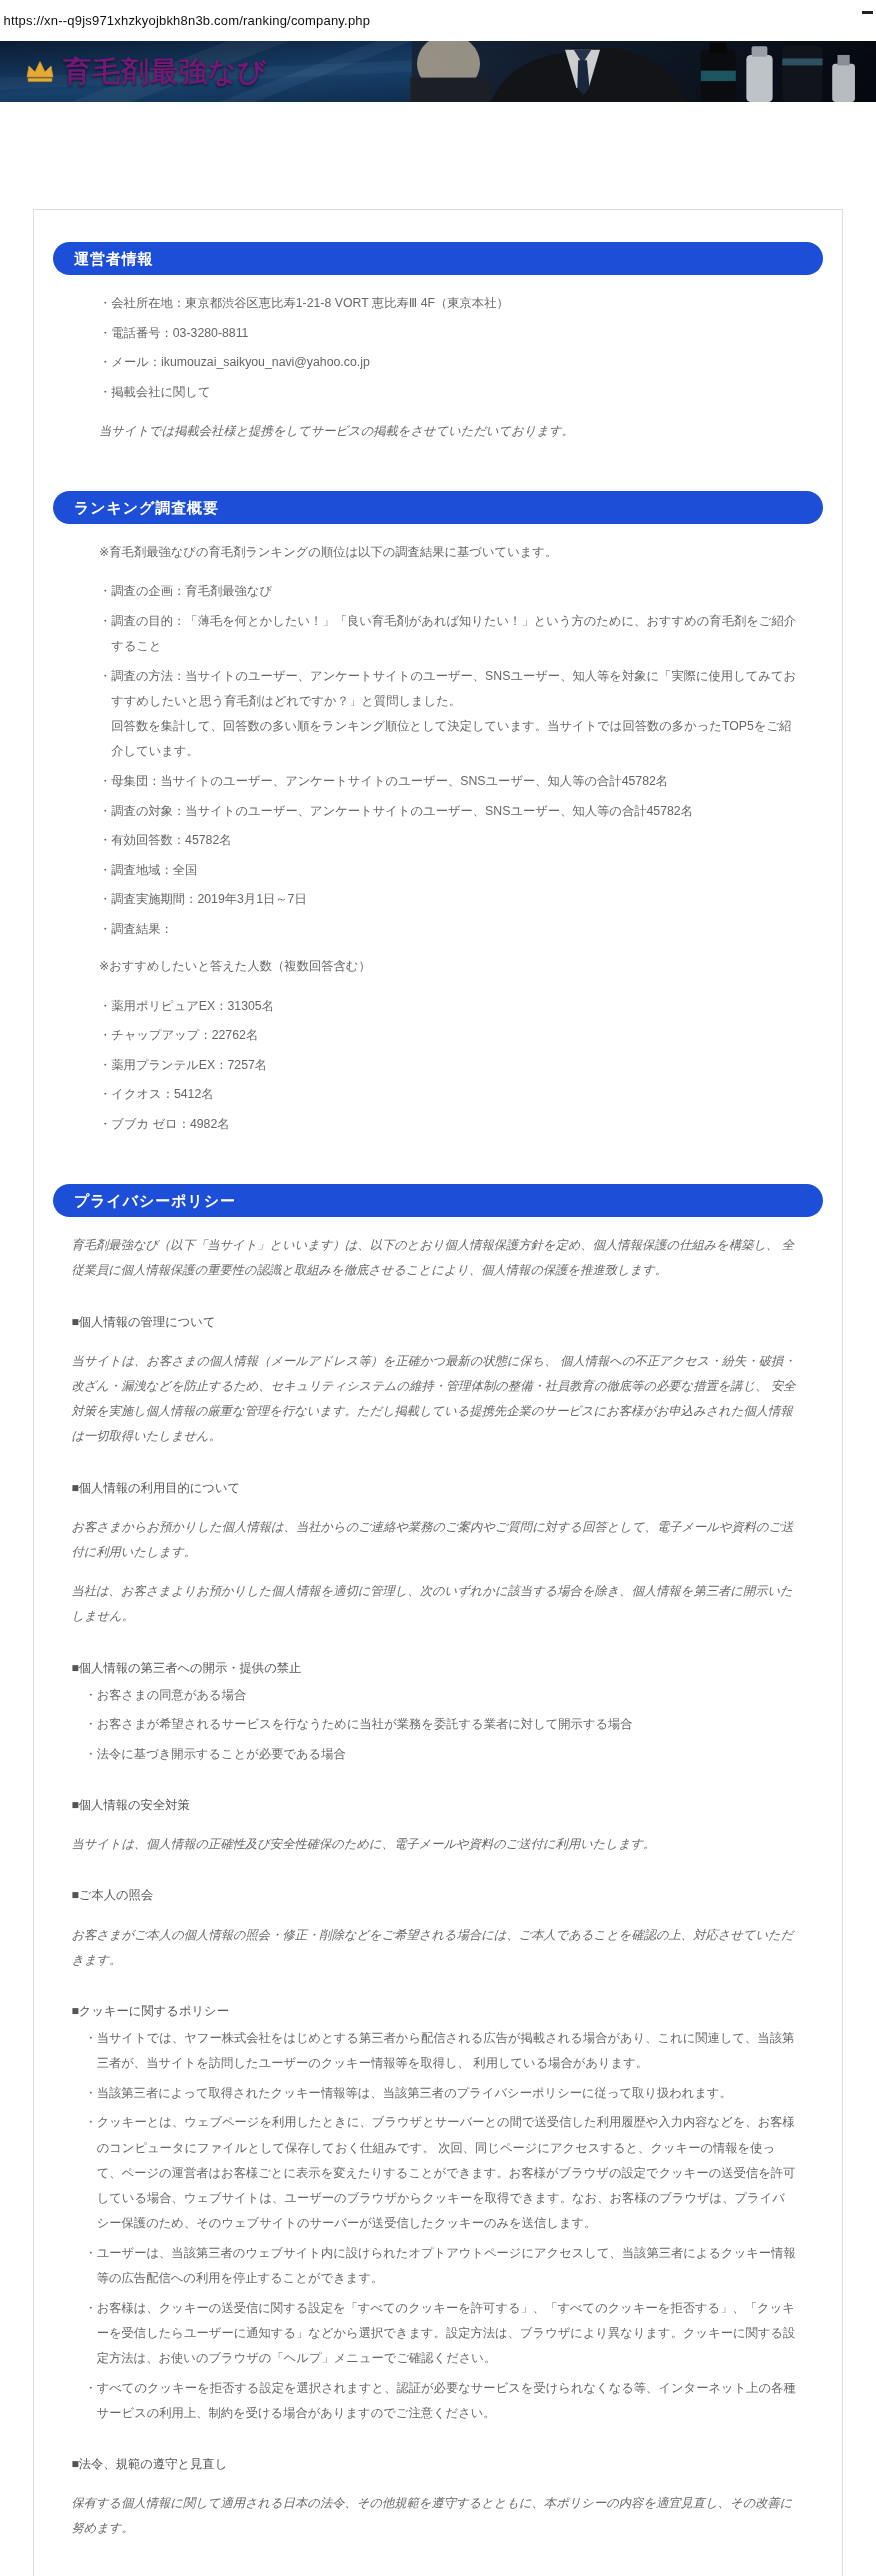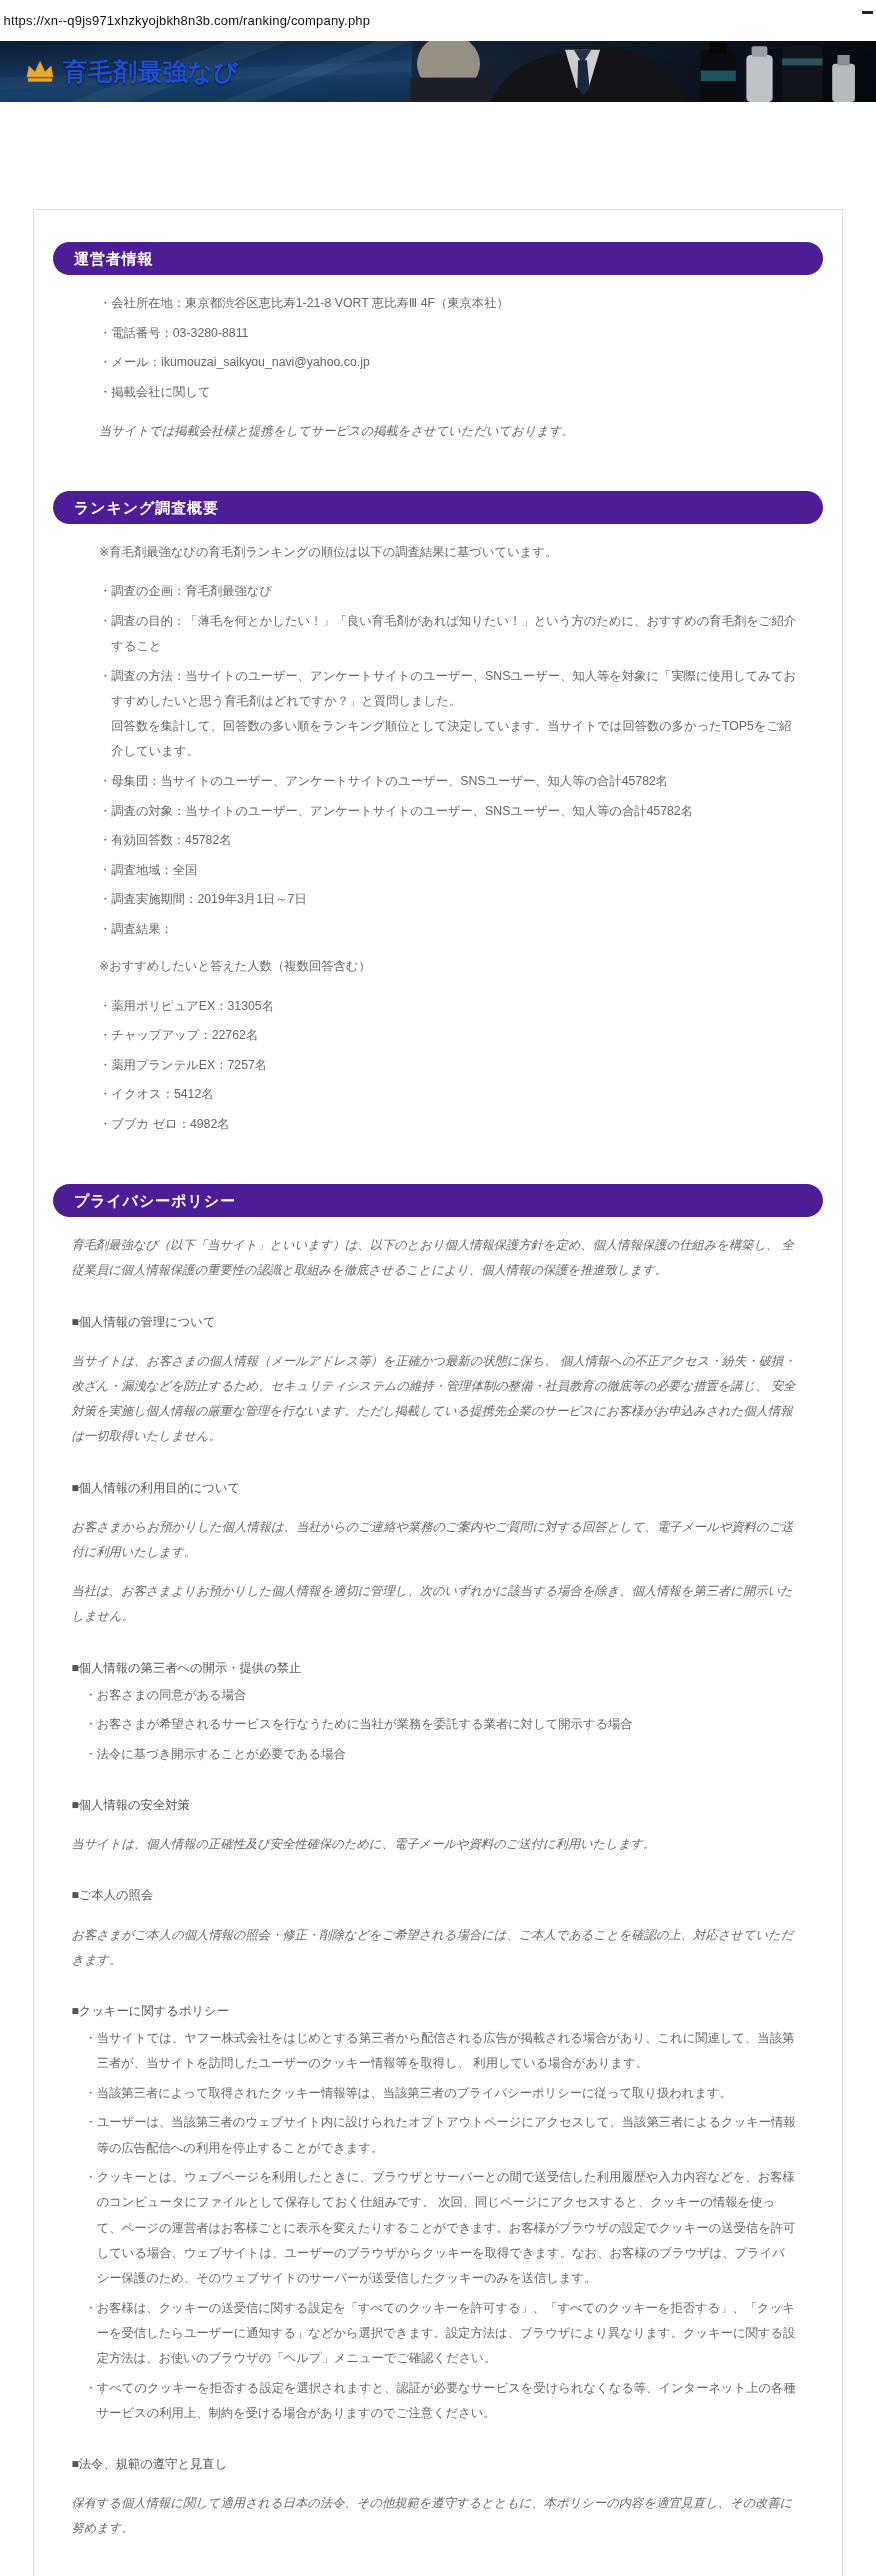--- a/index.html
+++ b/index.html
@@ -9,28 +9,28 @@
   .url-line{height:41px;display:flex;align-items:center;padding:0 3.5px;
     font-size:13px;color:#111;letter-spacing:0.2px;position:relative;}
   .top-dash{position:absolute;top:11.4px;right:2.6px;width:11.4px;height:2.6px;background:#222;}
 
   
   .site-header{position:relative;height:61px;overflow:hidden;}
   .site-header svg.bg{position:absolute;inset:0;display:block;}
   .brand{position:absolute;left:24.5px;top:50%;transform:translateY(-50%);
     display:flex;align-items:center;gap:8.8px;cursor:pointer;}
   .brand .crown{display:block;}
-  .brand h1{margin:0;font-size:24px;font-weight:bold;color:#1d4ed8;letter-spacing:0.9px;
+  .brand h1{margin:0;font-size:28px;font-weight:bold;color:#701a75;letter-spacing:0.9px;
     text-shadow:0 0.9px 2.6px rgba(0,0,0,.65);}
 
   
   .content-box{margin:107px 33px 0;border:0.9px solid #dcdcdc;background:#fff;
     padding:32px 19px 35px;}
   .section + .section{margin-top:47px;}
-  .section-bar{height:33px;line-height:33px;border-radius:16.6px;background:#4c1d95;
+  .section-bar{height:33px;line-height:33px;border-radius:16.6px;background:#1d4ed8;
     color:#fff;font-size:15px;font-weight:bold;padding-left:21px;letter-spacing:0.9px;}
   .section-body{margin:16px 26px 0 46px;}
   .section-body.wide{margin-left:18.4px;}
   .block{font-size:12.3px;color:#666;line-height:2.05;}
   .block.item{padding-left:12.3px;text-indent:-12.3px;white-space:pre-line;margin:0 0 4.4px;}
   .section-body.wide .block.item{margin-left:13px;}
   .block.note{margin:12.3px 0 14px;}
   .block.para{margin:14px 0 12.3px;font-style:italic;}
   .block.heading{color:#555;margin:26px 0 1.8px;}
 </style>
@@ -132,22 +132,22 @@
         <div class="block item">・お客さまの同意がある場合</div>
         <div class="block item">・お客さまが希望されるサービスを行なうために当社が業務を委託する業者に対して開示する場合</div>
         <div class="block item">・法令に基づき開示することが必要である場合</div>
         <div class="block heading">■個人情報の安全対策</div>
         <div class="block para">当サイトは、個人情報の正確性及び安全性確保のために、電子メールや資料のご送付に利用いたします。</div>
         <div class="block heading">■ご本人の照会</div>
         <div class="block para">お客さまがご本人の個人情報の照会・修正・削除などをご希望される場合には、ご本人であることを確認の上、対応させていただきます。</div>
         <div class="block heading">■クッキーに関するポリシー</div>
         <div class="block item">・当サイトでは、ヤフー株式会社をはじめとする第三者から配信される広告が掲載される場合があり、これに関連して、当該第三者が、当サイトを訪問したユーザーのクッキー情報等を取得し、 利用している場合があります。</div>
         <div class="block item">・当該第三者によって取得されたクッキー情報等は、当該第三者のプライバシーポリシーに従って取り扱われます。</div>
+        <div class="block item">・クッキーとは、ウェブページを利用したときに、ブラウザとサーバーとの間で送受信した利用履歴や入力内容などを、お客様のコンピュータにファイルとして保存しておく仕組みです。 次回、同じページにアクセスすると、クッキーの情報を使って、ページの運営者はお客様ごとに表示を変えたりすることができます。お客様がブラウザの設定でクッキーの送受信を許可している場合、ウェブサイトは、ユーザーのブラウザからクッキーを取得できます。なお、お客様のブラウザは、プライバシー保護のため、そのウェブサイトのサーバーが送受信したクッキーのみを送信します。</div>
         <div class="block item">・ユーザーは、当該第三者のウェブサイト内に設けられたオプトアウトページにアクセスして、当該第三者によるクッキー情報等の広告配信への利用を停止することができます。</div>
-        <div class="block item">・クッキーとは、ウェブページを利用したときに、ブラウザとサーバーとの間で送受信した利用履歴や入力内容などを、お客様のコンピュータにファイルとして保存しておく仕組みです。 次回、同じページにアクセスすると、クッキーの情報を使って、ページの運営者はお客様ごとに表示を変えたりすることができます。お客様がブラウザの設定でクッキーの送受信を許可している場合、ウェブサイトは、ユーザーのブラウザからクッキーを取得できます。なお、お客様のブラウザは、プライバシー保護のため、そのウェブサイトのサーバーが送受信したクッキーのみを送信します。</div>
         <div class="block item">・お客様は、クッキーの送受信に関する設定を「すべてのクッキーを許可する」、「すべてのクッキーを拒否する」、「クッキーを受信したらユーザーに通知する」などから選択できます。設定方法は、ブラウザにより異なります。クッキーに関する設定方法は、お使いのブラウザの「ヘルプ」メニューでご確認ください。</div>
         <div class="block item">・すべてのクッキーを拒否する設定を選択されますと、認証が必要なサービスを受けられなくなる等、インターネット上の各種サービスの利用上、制約を受ける場合がありますのでご注意ください。</div>
         <div class="block heading">■法令、規範の遵守と見直し</div>
         <div class="block para">保有する個人情報に関して適用される日本の法令、その他規範を遵守するとともに、本ポリシーの内容を適宜見直し、その改善に努めます。</div>
       </div>
     </section>
   </main>
 
 
 </body></html>

